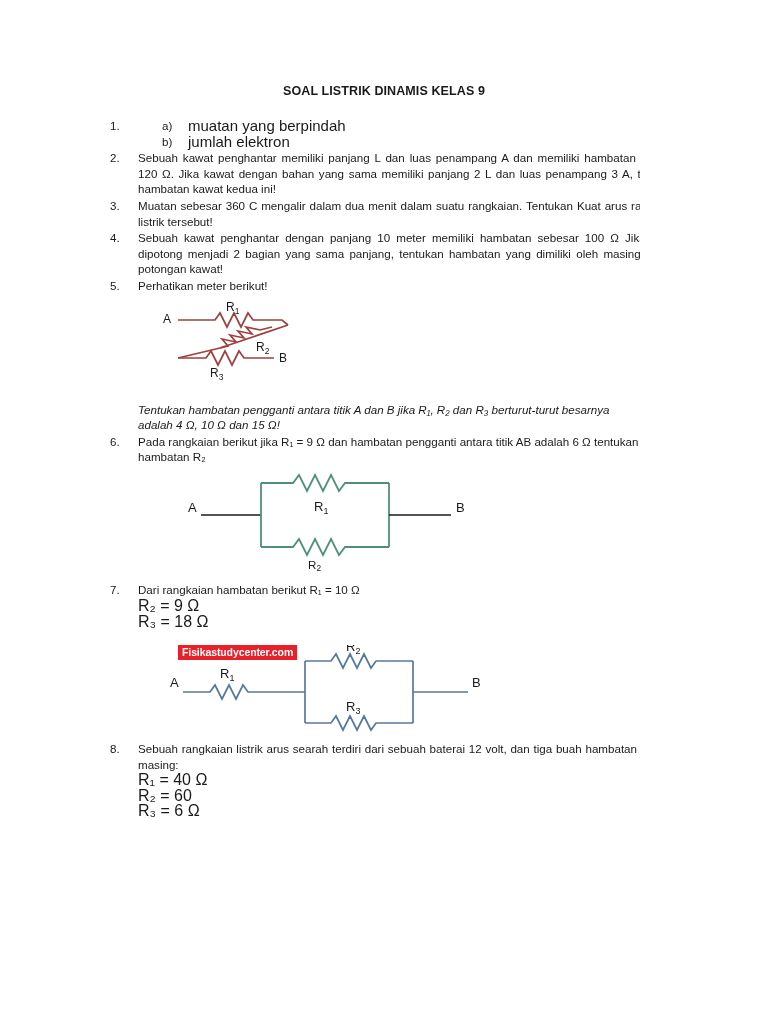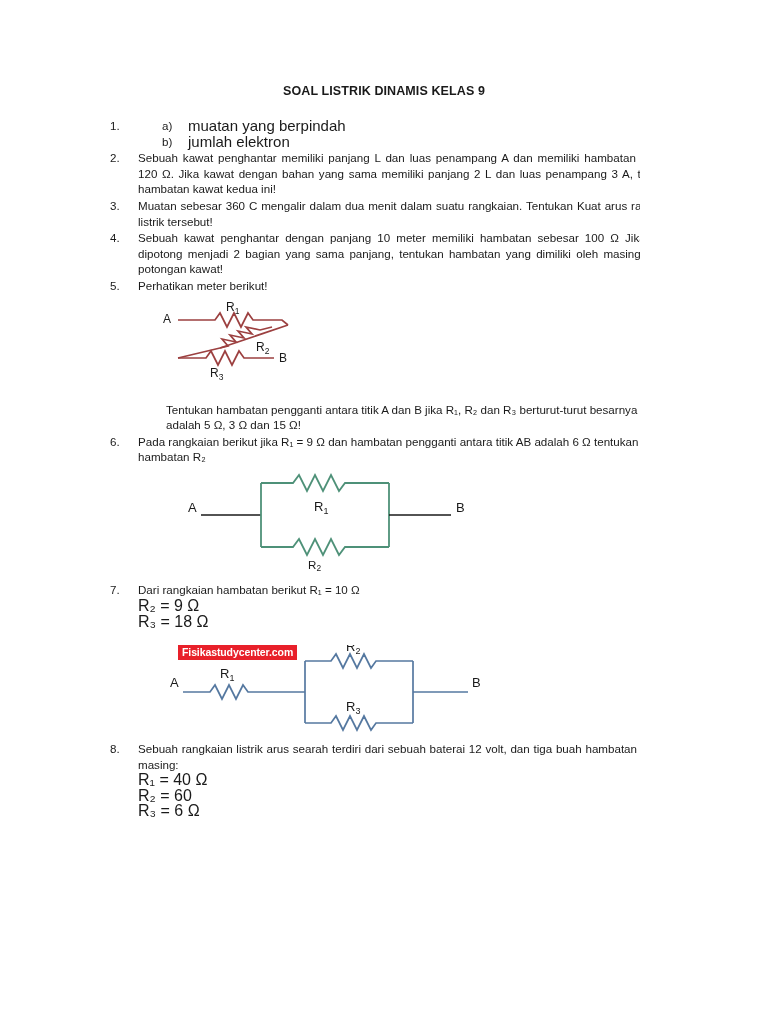--- a/index.html
+++ b/index.html
@@ -68,24 +68,24 @@
   }
   .subtext {
     font-size: 15px;
     line-height: 15.6px;
   }
   .plainline {
     font-size: 16px;
     line-height: 15.6px;
   }
   .indentblock {
-    margin-left: 28px;
     font-size: 11.6px;
     line-height: 15.6px;
     text-align: justify;
+    font-style: italic;
   }
   sub {
     font-size: 0.72em;
     vertical-align: -0.22em;
   }
   .fig {
     position: relative;
   }
   .fig svg { display: block; }
   .watermark {
@@ -172,21 +172,21 @@
             <text x="119" y="64" font-family="Liberation Sans, sans-serif" font-size="12" fill="#1a1a1a">B</text>
 
             <text x="50" y="79" font-family="Liberation Sans, sans-serif" font-size="12" fill="#1a1a1a"><tspan>R</tspan><tspan font-size="8.5" dy="3">3</tspan></text>
           </svg>
         </div>
 
         <div class="gap-after-series"></div>
 
         <div class="indentblock">
           <div>Tentukan hambatan pengganti antara titik A dan B jika R₁, R₂ dan R₃ berturut-turut besarnya</div>
-          <div>adalah 5 Ω, 3 Ω dan 15 Ω!</div>
+          <div>adalah 4 Ω, 10 Ω dan 15 Ω!</div>
         </div>
       </div>
     </div>
 
     <div class="item">
       <div class="num">6.</div>
       <div class="body nojust">
         <div>Pada rangkaian berikut jika R₁ = 9 Ω dan hambatan pengganti antara titik AB adalah 6 Ω tentukan besar hambatan R₂</div>
 
         <div class="fig figwrap-parallel">

